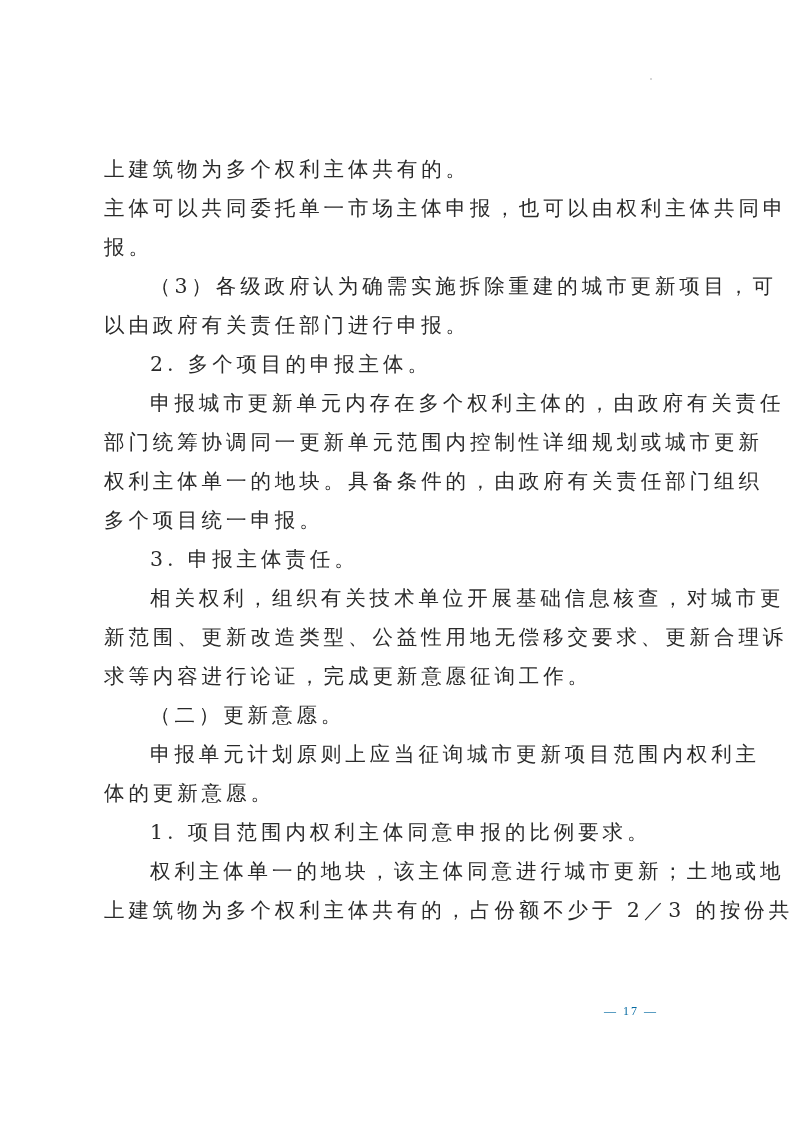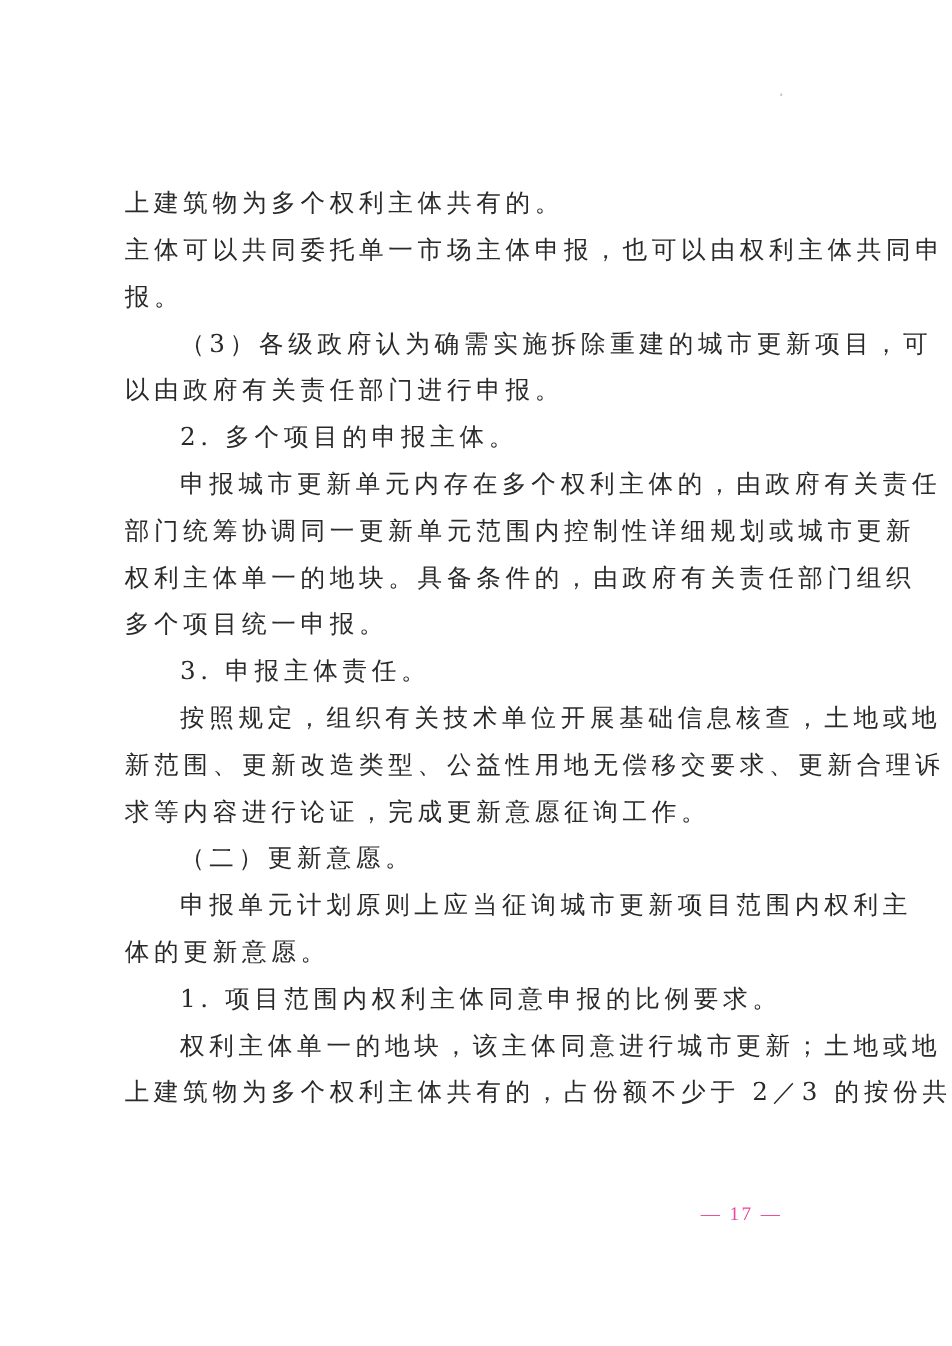--- a/index.html
+++ b/index.html
@@ -21,24 +21,24 @@
       height: 39px;
       line-height: 39px;
       font-size: 20.5px;
       letter-spacing: 3.9px;
       white-space: nowrap;
       text-align: justify;
     }
     .indent { padding-left: 46px; }
     .page-number {
       position: absolute;
-      left: 584px;
+      left: 604px;
       top: 1004px;
-      font-size: 16px;
-      color: #ec4899;
+      font-size: 12px;
+      color: #0369a1;
       letter-spacing: 2px;
       font-family: "Liberation Serif", serif;
     }
     .dot {
       position: absolute;
       width: 2px; height: 2px;
       background: #c8c8c8;
       border-radius: 1px;
     }
   </style>
@@ -50,21 +50,21 @@
   <div class="line">主体可以共同委托单一市场主体申报，也可以由权利主体共同申</div>
   <div class="line">报。</div>
   <div class="line indent">（3）各级政府认为确需实施拆除重建的城市更新项目，可</div>
   <div class="line">以由政府有关责任部门进行申报。</div>
   <div class="line indent">2. 多个项目的申报主体。</div>
   <div class="line indent">申报城市更新单元内存在多个权利主体的，由政府有关责任</div>
   <div class="line">部门统筹协调同一更新单元范围内控制性详细规划或城市更新</div>
   <div class="line">权利主体单一的地块。具备条件的，由政府有关责任部门组织</div>
   <div class="line">多个项目统一申报。</div>
   <div class="line indent">3. 申报主体责任。</div>
-  <div class="line indent">按照规定，组织有关技术单位开展基础信息核查，土地或地</div>
+  <div class="line indent">相关权利，组织有关技术单位开展基础信息核查，对城市更</div>
   <div class="line">新范围、更新改造类型、公益性用地无偿移交要求、更新合理诉</div>
   <div class="line">求等内容进行论证，完成更新意愿征询工作。</div>
   <div class="line indent">（二）更新意愿。</div>
   <div class="line indent">申报单元计划原则上应当征询城市更新项目范围内权利主</div>
   <div class="line">体的更新意愿。</div>
   <div class="line indent">1. 项目范围内权利主体同意申报的比例要求。</div>
   <div class="line indent">权利主体单一的地块，该主体同意进行城市更新；土地或地</div>
   <div class="line">上建筑物为多个权利主体共有的，占份额不少于 2／3 的按份共</div>
 </div>
 

